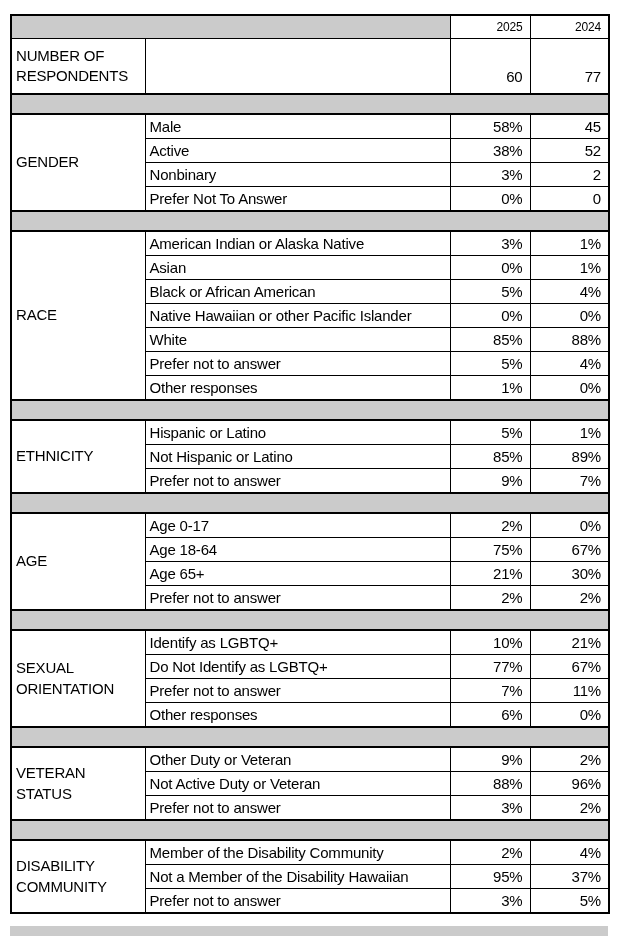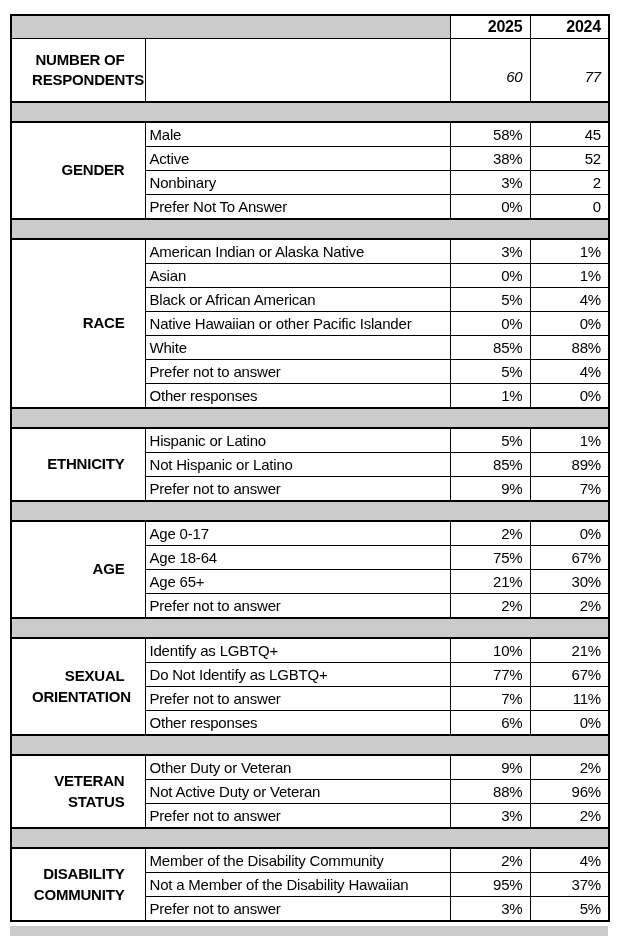--- a/index.html
+++ b/index.html
@@ -29,51 +29,50 @@
     border: 1px solid #000000;
     font-size: 15px;
     letter-spacing: -0.2px;
     padding: 0;
     overflow: hidden;
     white-space: nowrap;
   }
   tr.hdr td { height: 22px; }
   td.hdrgray { background: #cbcbcb; }
   td.year {
-    font-weight: 700;
-    font-size: 16px;
+    font-weight: 400;
+    font-size: 12px;
     text-align: right;
     padding-right: 7px;
     vertical-align: middle;
     background: #ffffff;
   }
   tr.resp td { height: 46px; }
   td.cat {
-    font-weight: 700;
-    text-align: right;
+    font-weight: 400;
+    text-align: left;
     vertical-align: middle;
     line-height: 1.35;
     white-space: normal;
-    padding: 0 20px;
+    padding: 0 4px;
   }
   td.lbl {
     text-align: left;
     vertical-align: middle;
     padding-left: 4px;
     margin-left: 43px;
   }
   td.val {
     text-align: right;
     vertical-align: middle;
     padding-right: 7px;
   }
   td.vbot {
     vertical-align: bottom;
-    padding-bottom: 16px;
-    font-style: italic;
+    padding-bottom: 8px;
   }
   tr.data td { height: 23px; }
   tr.sep td {
     height: 18px;
     background: #cbcbcb;
     border-top: 2px solid #000000;
     border-bottom: 2px solid #000000;
   }
   .bottom-bar {
     position: absolute;

